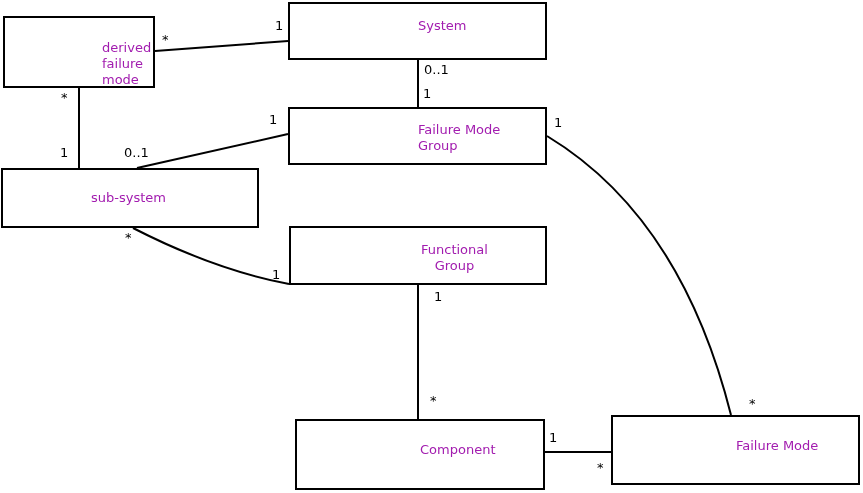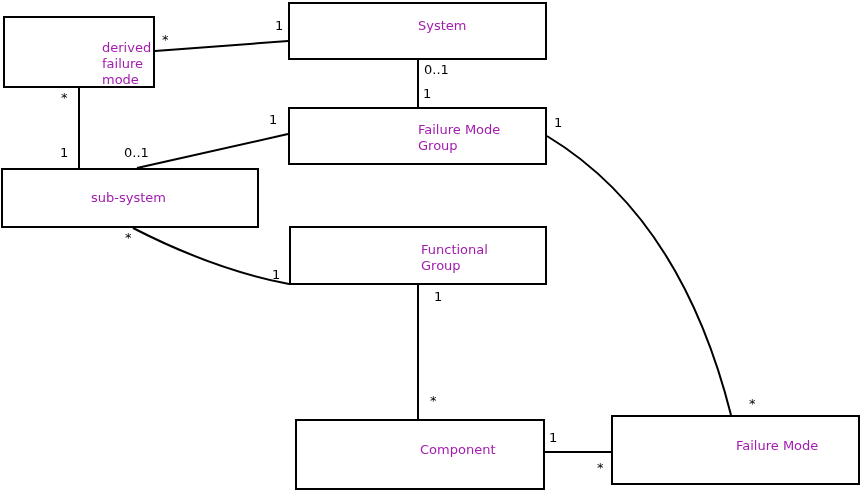--- a/index.html
+++ b/index.html
@@ -36,21 +36,21 @@
   }
   
   #node-derived-failure-mode { left: 3px;   top: 16px;  width: 152px; height: 72px; }
   #node-derived-failure-mode .node-label { left: 74px;  top: 22px; margin-left: 23px; }
   #node-system               { left: 288px; top: 2px;   width: 259px; height: 58px; }
   #node-system .node-label               { left: 128px; top: 14px; }
   #node-failure-mode-group   { left: 288px; top: 107px; width: 259px; height: 58px; }
   #node-failure-mode-group .node-label   { left: 128px; top: 13px; }
   #node-sub-system           { left: 1px;   top: 168px; width: 258px; height: 60px; }
   #node-sub-system .node-label           { left: 88px;  top: 20px; }
-  #node-functional-group     { left: 289px; top: 226px; width: 258px; height: 59px; }
+  #node-functional-group     { left: 289px; top: 226px; width: 258px; height: 59px; text-align: center; }
   #node-functional-group .node-label     { left: 130px; top: 14px; }
   #node-component            { left: 295px; top: 419px; width: 250px; height: 71px; }
   #node-component .node-label            { left: 123px; top: 21px; }
   #node-failure-mode         { left: 611px; top: 415px; width: 249px; height: 70px; }
   #node-failure-mode .node-label         { left: 123px; top: 21px; }
   
   #m-a-from { left: 162px; top: 32px; }
   #m-a-to   { left: 275px; top: 18px; }
   #m-b-from { left: 424px; top: 62px; }
   #m-b-to   { left: 423px; top: 86px; }

